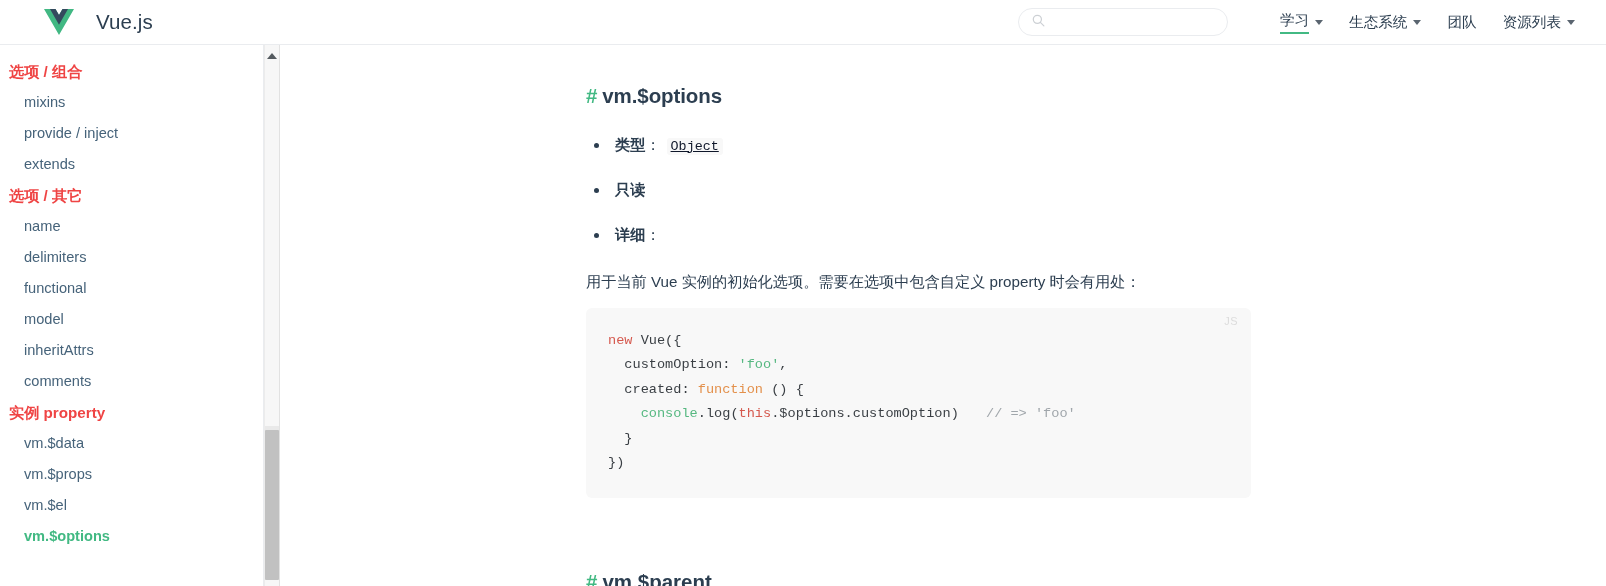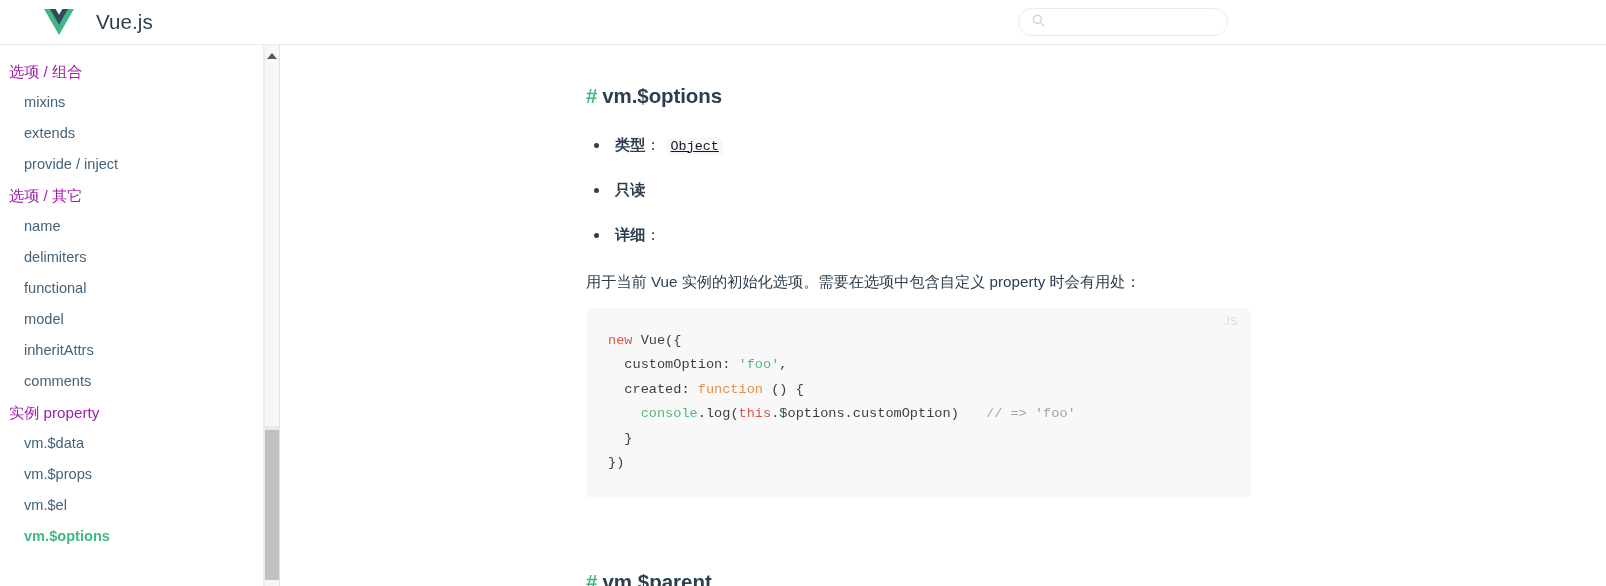--- a/index.html
+++ b/index.html
@@ -82,22 +82,22 @@
   .sidebar {
     position: absolute; left: 0; top: 45px;
     width: 264px; height: 541px;
     background: #fff;
     border-right: 1px solid #eaecef;
     overflow: hidden;
     padding-top: 11px;
   }
   .side-group-title {
     font-size: 15.2px;
-    color: #a21caf;
-    font-weight: 400;
+    color: #ef4444;
+    font-weight: 700;
     padding: 0 5px 0 9px;
     line-height: 31px;
     height: 31px;
     white-space: nowrap;
   }
   .side-link {
     display: block;
     font-size: 14.6px;
     color: #46637a;
     line-height: 31px;
@@ -263,27 +263,44 @@
   <div class="search-box">
     <span>
       <svg class="search-icon" viewBox="0 0 16 16" xmlns="http://www.w3.org/2000/svg">
         <circle cx="6.6" cy="6.6" r="5" fill="none" stroke="#b9bec4" stroke-width="1.5"></circle>
         <line x1="10.3" y1="10.3" x2="14.6" y2="14.6" stroke="#b9bec4" stroke-width="1.5" stroke-linecap="round"></line>
       </svg>
     </span>
     <input class="search-input" type="text" value="" placeholder="" style="">
   </div>
 
+  <nav class="nav-links">
+    <a class="nav-item active" href="#">
+      <span class="nav-label">学习</span>
+      <span class="caret"></span>
+    </a>
+    <a class="nav-item" href="#">
+      <span class="nav-label">生态系统</span>
+      <span class="caret"></span>
+    </a>
+    <a class="nav-item" href="#">
+      <span class="nav-label">团队</span>
+    </a>
+    <a class="nav-item" href="#">
+      <span class="nav-label">资源列表</span>
+      <span class="caret"></span>
+    </a>
+  </nav>
 </div>
 
 <aside class="sidebar" id="sidebar">
     <div class="side-group-title">选项 / 组合</div>
     <a class="side-link" href="#">mixins</a>
+    <a class="side-link" href="#">provide / inject</a>
     <a class="side-link" href="#">extends</a>
-    <a class="side-link" href="#">provide / inject</a>
     <div class="side-group-title">选项 / 其它</div>
     <a class="side-link" href="#">name</a>
     <a class="side-link" href="#">delimiters</a>
     <a class="side-link" href="#">functional</a>
     <a class="side-link" href="#">model</a>
     <a class="side-link" href="#">inheritAttrs</a>
     <a class="side-link" href="#">comments</a>
     <div class="side-group-title">实例 property</div>
     <a class="side-link" href="#">vm.$data</a>
     <a class="side-link" href="#">vm.$props</a>

